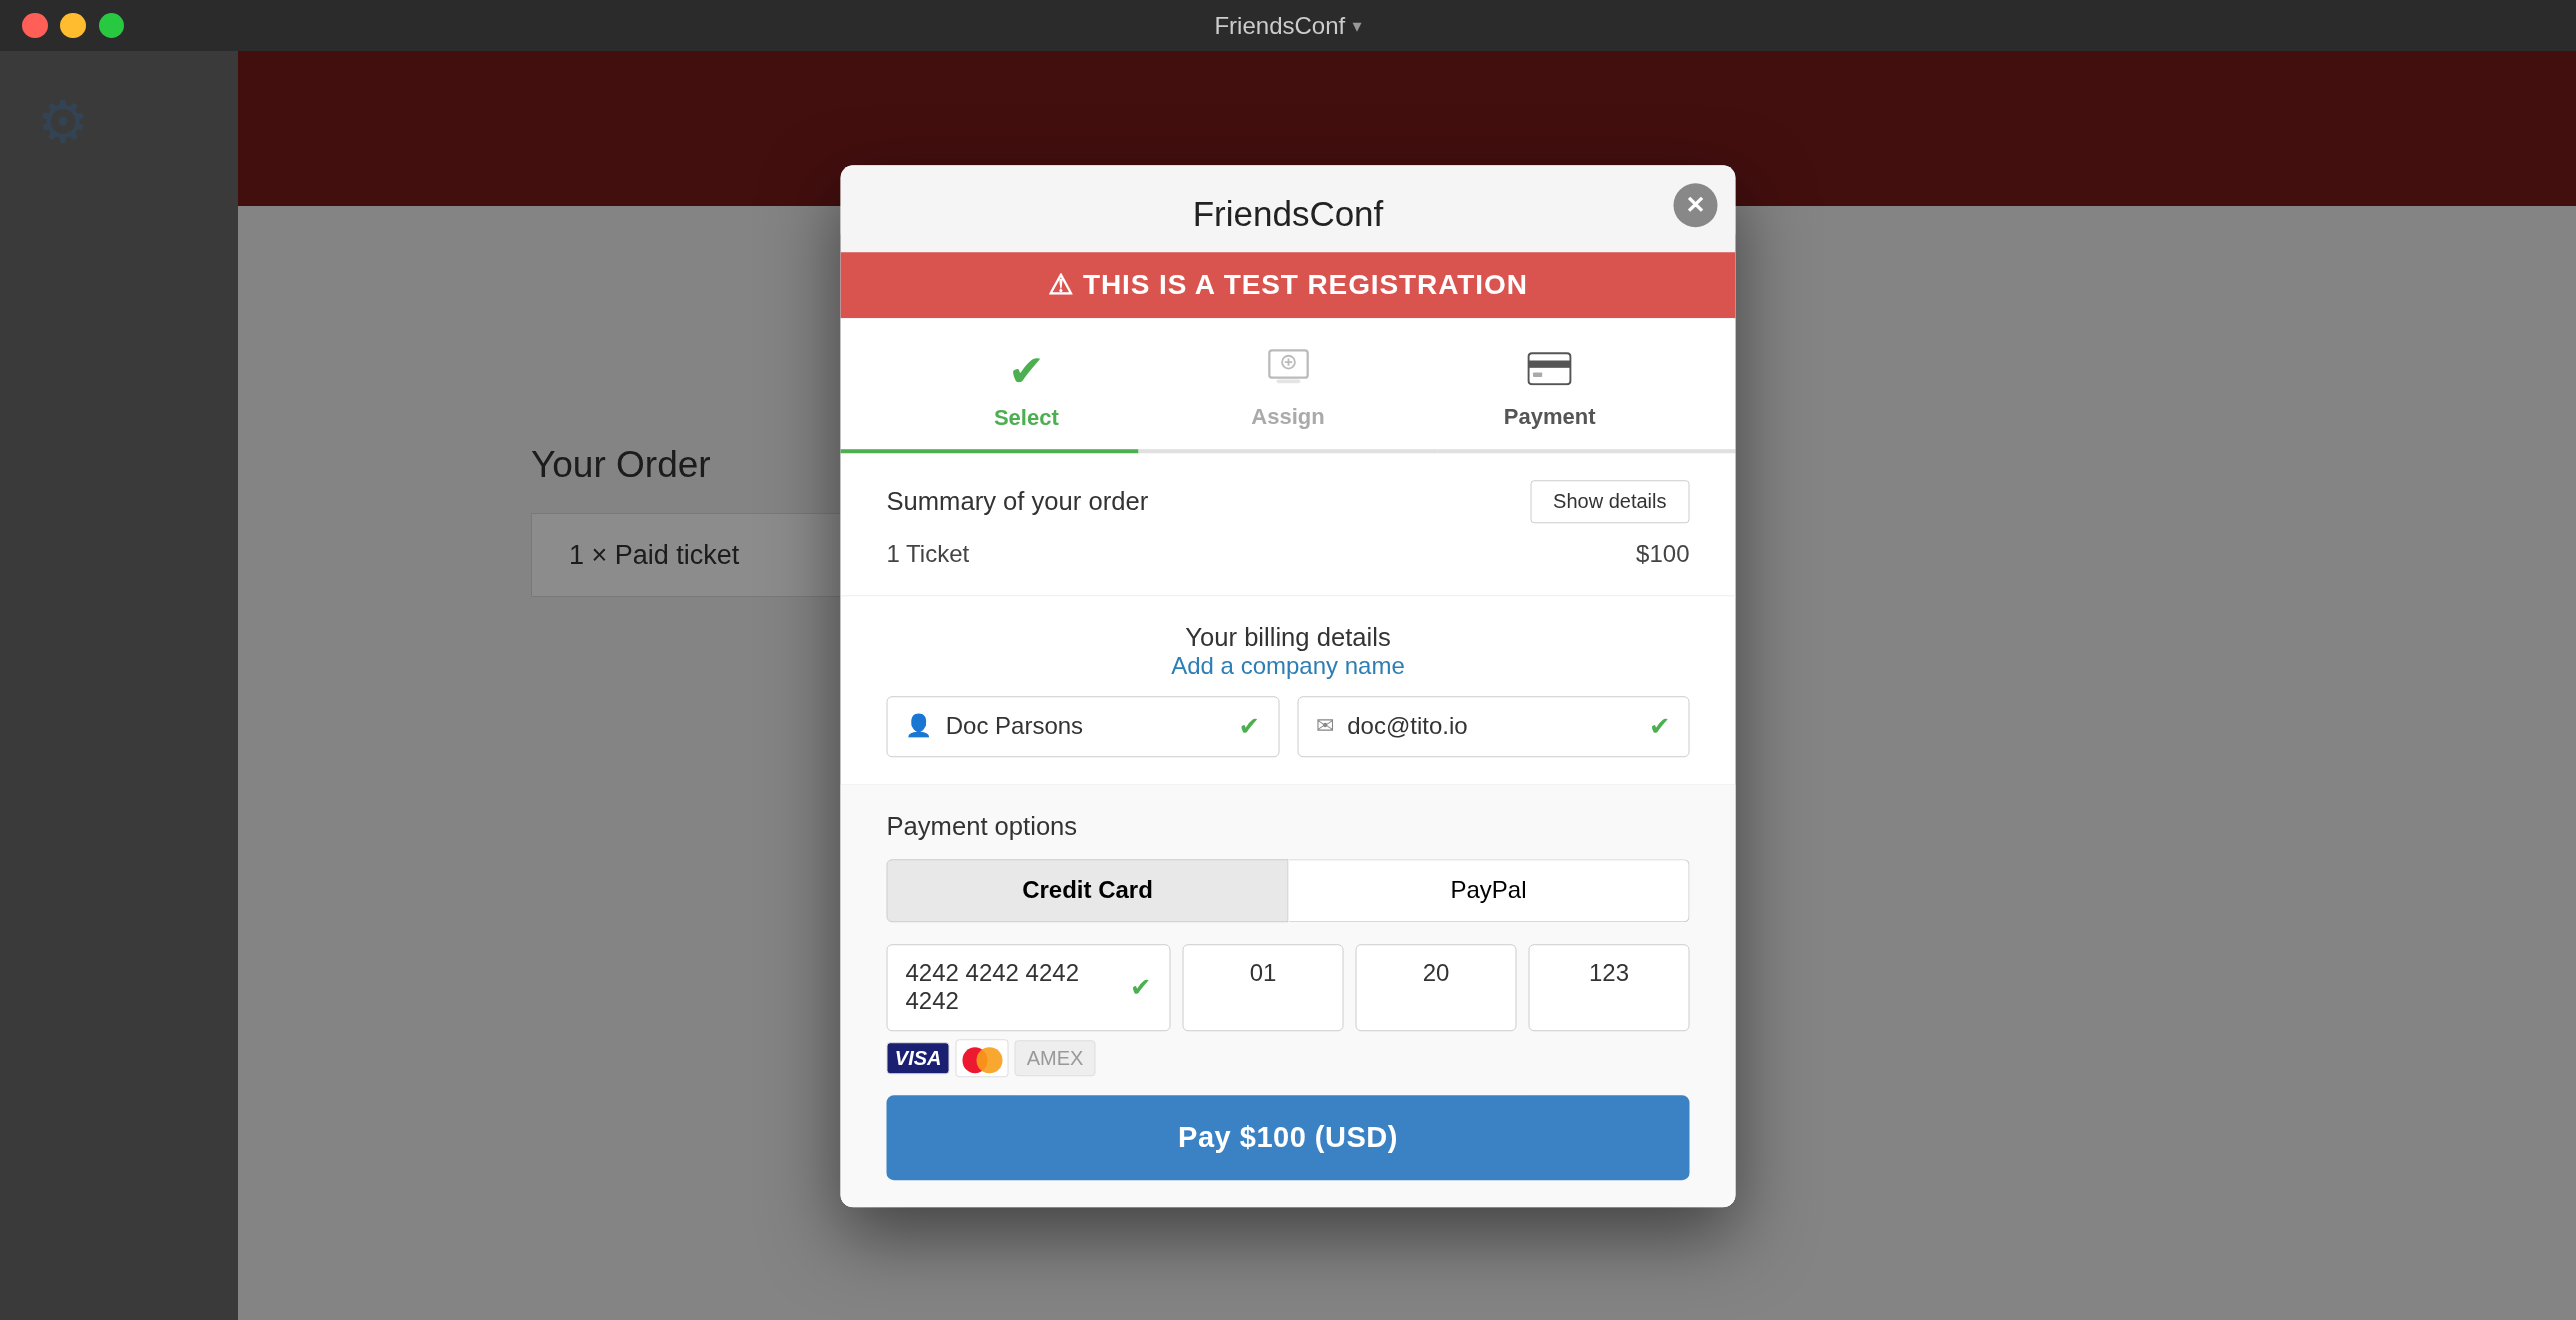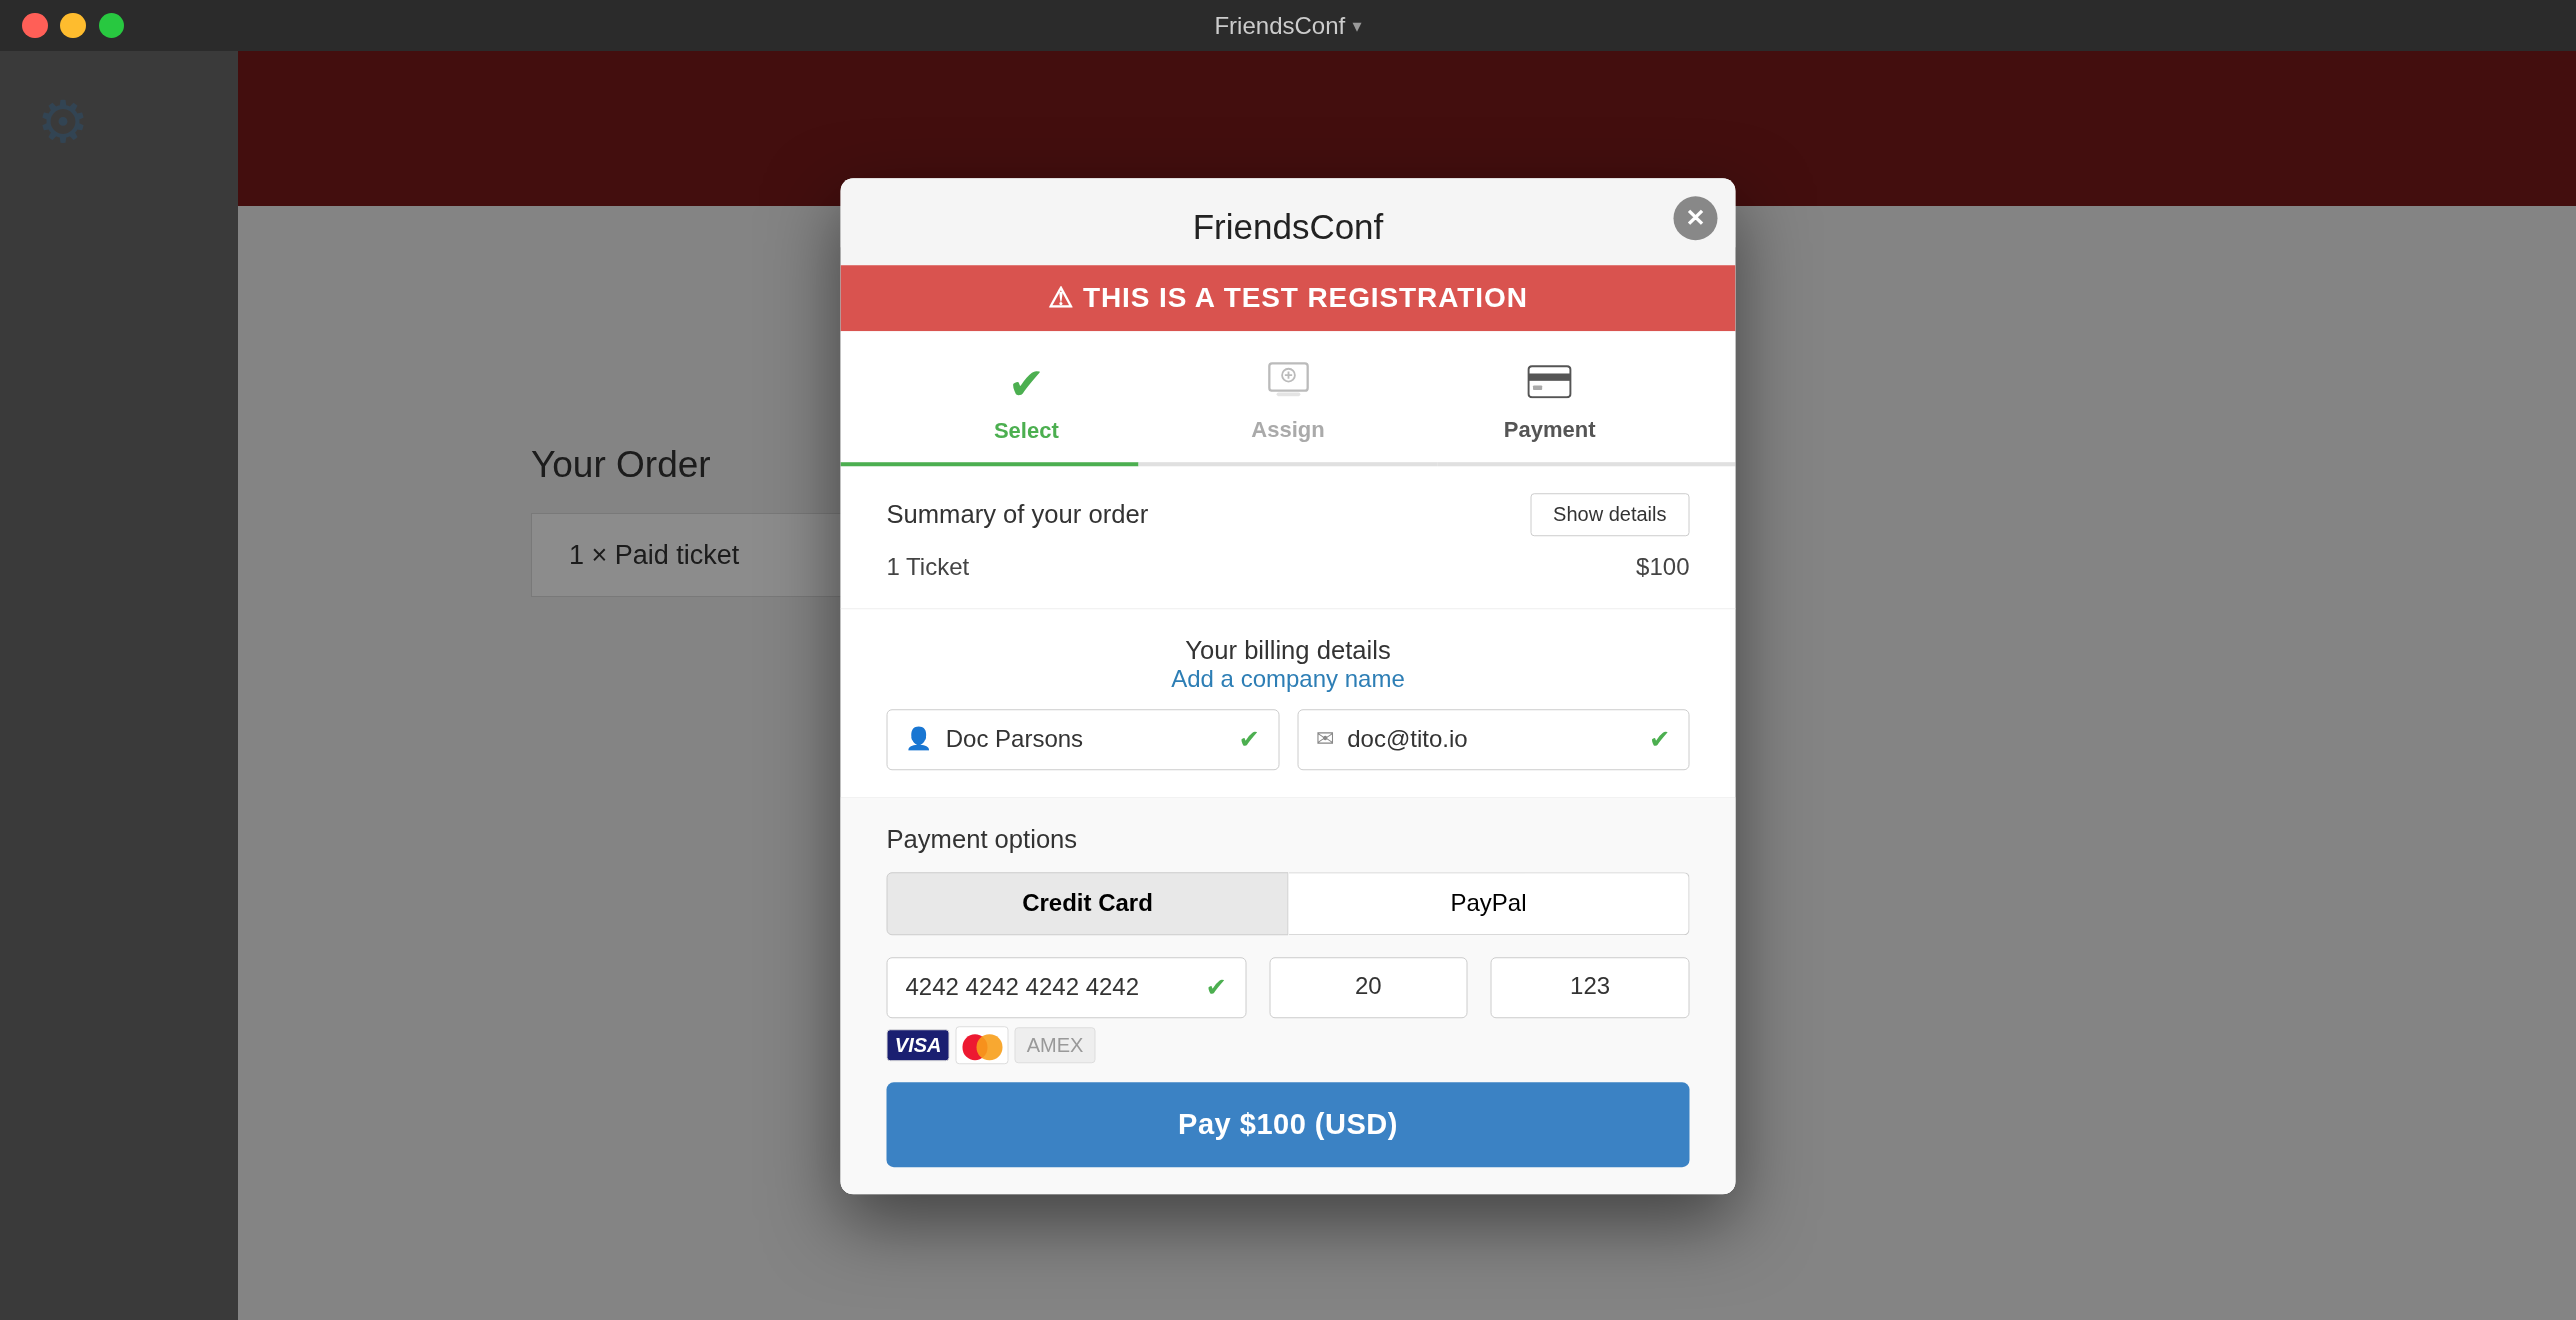--- a/index.html
+++ b/index.html
@@ -322,21 +322,21 @@
       border-radius: 5.5px 0 0 5.5px;
     }
     .payment-tab:last-child {
       border-radius: 0 5.5px 5.5px 0;
       border-left: none;
     }
 
     
     .card-fields {
       display: flex;
-      gap: 23px;
+      gap: 12px;
       margin-bottom: 8px;
     }
     .card-number-field {
       flex: 2;
       display: flex;
       align-items: center;
       border: 0.9px solid #ccc;
       border-radius: 5.5px;
       padding: 14.6px 18px;
       background: white;
@@ -521,20 +521,21 @@
         <div class="payment-tabs">
           <button class="payment-tab active">Credit Card</button>
           <button class="payment-tab">PayPal</button>
         </div>
 
         <div class="card-fields">
           <div class="card-number-field">
             <span class="card-number-value">4242 4242 4242 4242</span>
             <span class="field-check">✔</span>
           </div>
+          <div class="card-small-field">01</div>
           <div class="card-small-field">20</div>
           <div class="card-small-field">123</div>
         </div>
 
         <div class="card-logos">
           <span class="card-logo visa">VISA</span>
           <span class="card-logo mc" style="color:#eb001b;font-size:25.6px;border:0.9px solid #ddd;border-radius:3.7px;padding:3.7px 5.5px;background:white;">
             <span style="position:relative;display:inline-block;width:40px;height:25.6px;vertical-align:middle;">
               <span style="position:absolute;left:0;top:0;width:25.6px;height:25.6px;border-radius:50%;background:#eb001b;opacity:0.9;display:block;"></span>
               <span style="position:absolute;left:14.6px;top:0;width:25.6px;height:25.6px;border-radius:50%;background:#f79e1b;opacity:0.9;display:block;"></span>

